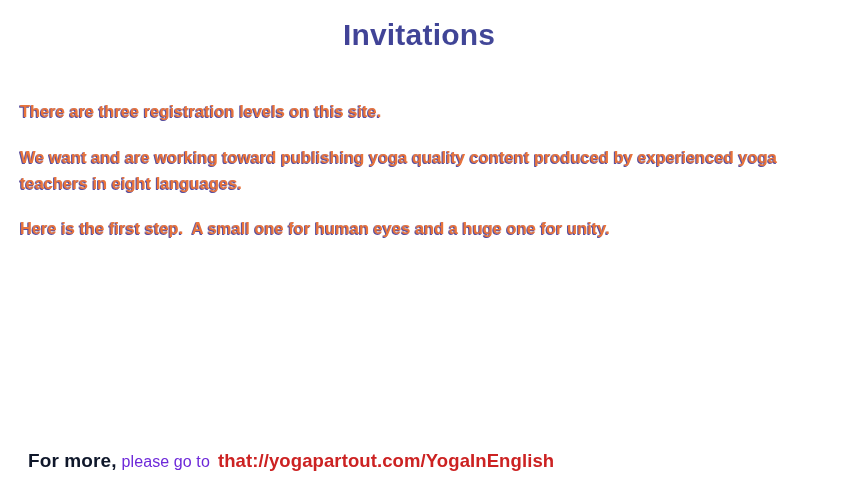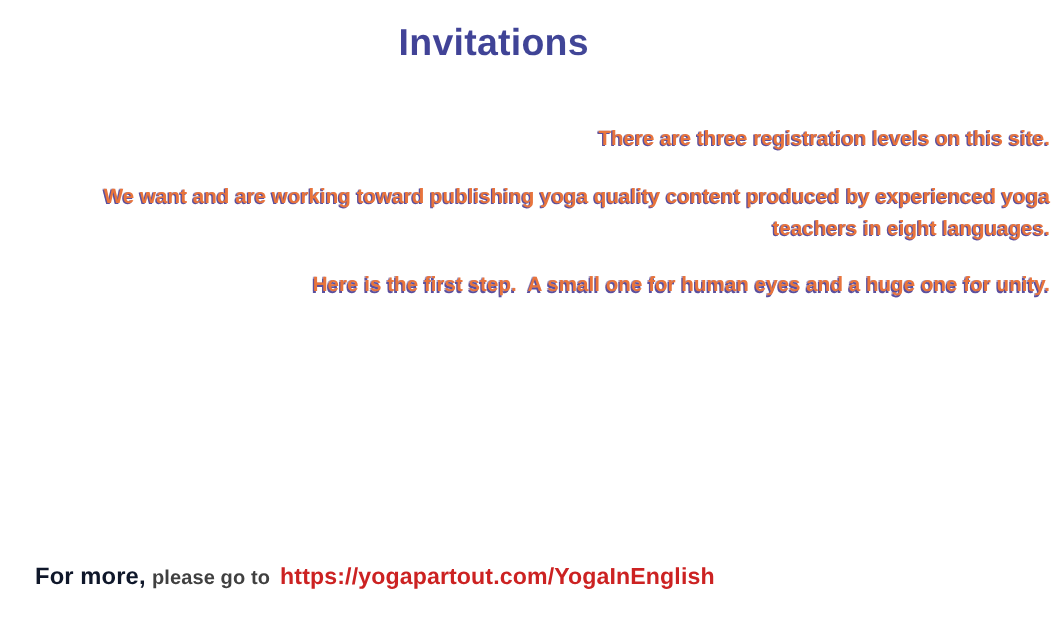--- a/index.html
+++ b/index.html
@@ -27,39 +27,39 @@
     top: 18px;
     width: 790px;
     text-align: center;
     font-size: 30px;
     font-weight: bold;
     color: #3f3f93;
     letter-spacing: 0.2px;
     background: linear-gradient(90deg, #4a3f9b 0%, #3f4496 55%, #5b5fa8 100%);
     -webkit-background-clip: text;
     background-clip: text;
+    padding-left: 24px;
     -webkit-text-fill-color: transparent;
   }
 
   
   .body-block {
     position: absolute;
     left: 20px;
     top: 98px;
     width: 820px;
   }
   .para {
     font-size: 16.5px;
     font-weight: bold;
     line-height: 26px;
     color: #e8743c;
     text-shadow: -1px 1px 0 #5a4f9e, -1px 0px 0 rgba(90,79,158,0.55);
     margin: 0 0 21px 0;
     white-space: pre-wrap;
-    text-align: right;
   }
   .para:last-child { margin-bottom: 0; }
   .para.p1 { margin-bottom: 20px; }
   .para.p2 { margin-bottom: 19px; }
   .para.p3 { margin-bottom: 19px; }
 
   
   .footer {
     position: absolute;
     left: 28px;
@@ -69,22 +69,22 @@
     gap: 0;
   }
   .foot-lead {
     font-size: 19px;
     font-weight: bold;
     color: #0f172a;
     letter-spacing: 0.1px;
   }
   .foot-mid {
     font-size: 16px;
-    font-weight: bold;
-    color: #404040;
+    font-weight: normal;
+    color: #6d28d9;
     margin-left: 5px;
     letter-spacing: 0.1px;
   }
   .foot-url {
     font-size: 18.5px;
     font-weight: bold;
     color: #cc2222;
     margin-left: 8px;
     letter-spacing: 0.1px;
     text-decoration: none;
@@ -99,16 +99,16 @@
 
   <div class="body-block">
     <p class="para p1">There are three registration levels on this site.</p>
     <p class="para p3">We want and are working toward publishing yoga quality content produced by experienced yoga teachers in eight languages.</p>
     <p class="para p4">Here is the first step.  A small one for human eyes and a huge one for unity.</p>
   </div>
 
   <div class="footer">
     <span class="foot-lead">For more,</span>
     <span class="foot-mid">please go to</span>
-    <a class="foot-url" href="#">https://yogapartout.com/YogaInEnglish</a>
+    <a class="foot-url" href="#">that://yogapartout.com/YogaInEnglish</a>
   </div>
 
 </div>
 
 </body></html>

